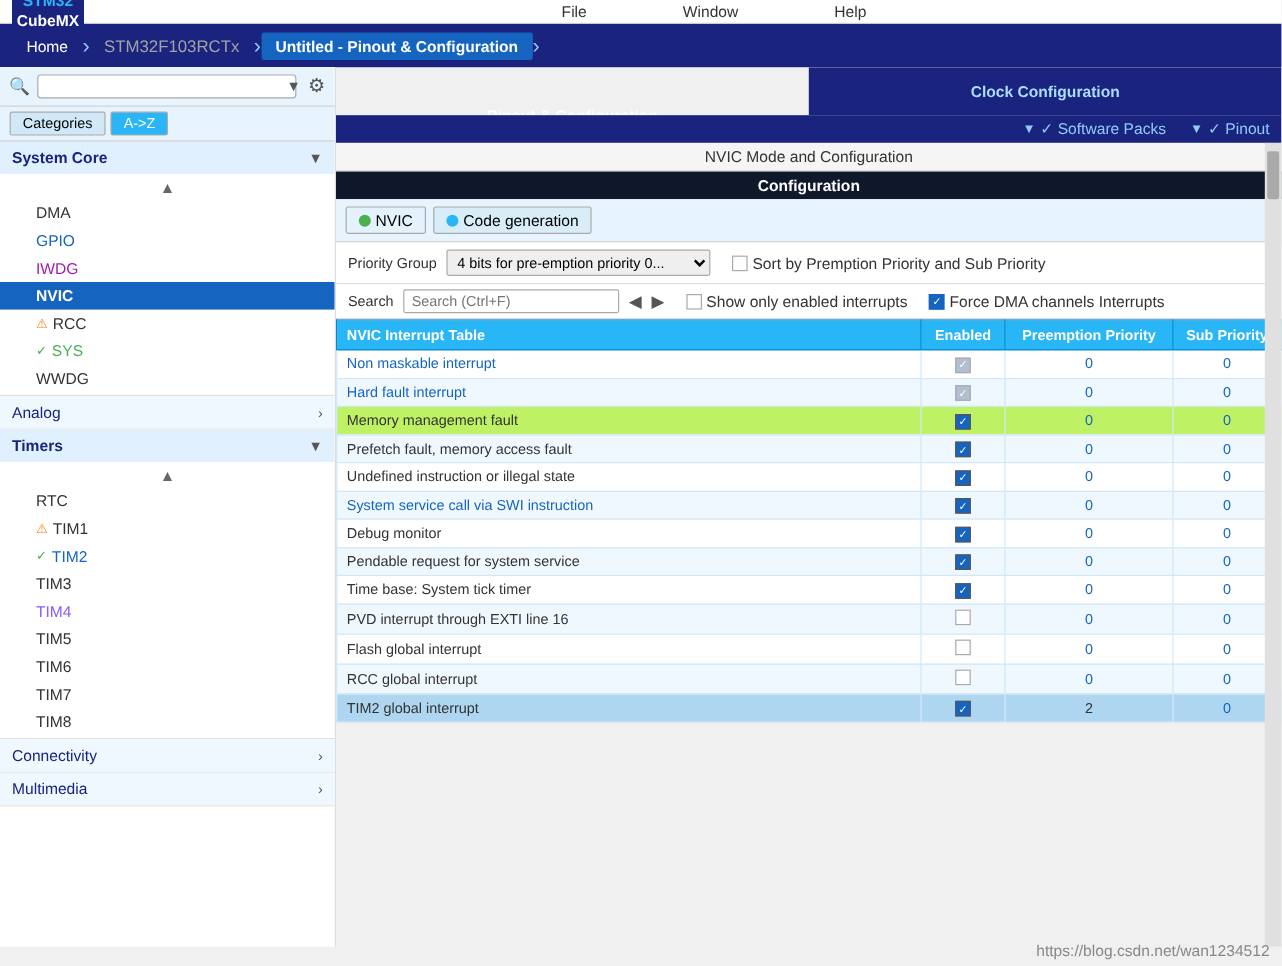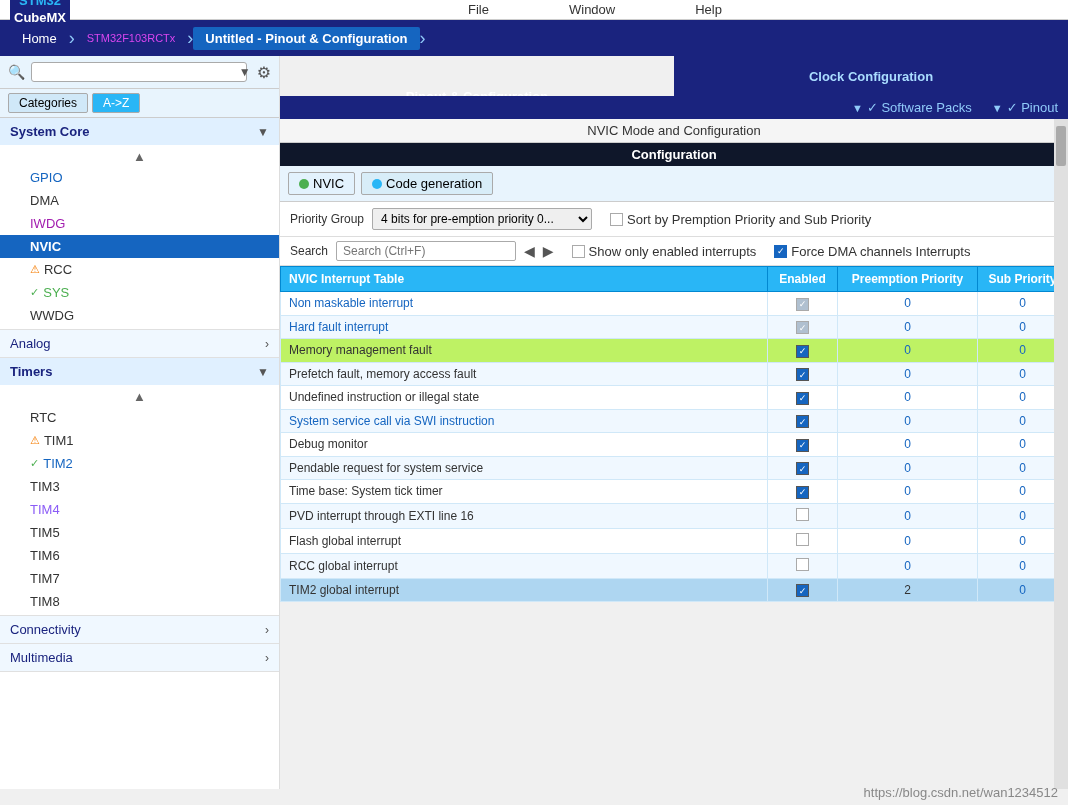--- a/index.html
+++ b/index.html
@@ -18,21 +18,21 @@
   <div style="display:flex; gap:80px; flex:1; justify-content:center;">
     <span style="cursor:pointer; color:#333; font-size:13px;">File</span>
     <span style="cursor:pointer; color:#333; font-size:13px;">Window</span>
     <span style="cursor:pointer; color:#333; font-size:13px;">Help</span>
   </div>
 </div>
 
 <div style="display:flex; align-items:center; background:#1a237e; height:36px; padding:0 10px; gap:0;">
   <span style="color:white; font-size:13px; padding:4px 12px; cursor:pointer;">Home</span>
   <span style="color:#90caf9; font-size:18px;">›</span>
-  <span style="color:#d946ef; font-size:11px; padding:4px 12px; cursor:pointer;">STM32F103RCTx</span>
+  <span style="color:#a3a3a3; font-size:14px; padding:4px 12px; cursor:pointer;">STM32F103RCTx</span>
   <span style="color:#90caf9; font-size:18px;">›</span>
   <span style="color:white; font-size:13px; padding:4px 12px; cursor:pointer; font-weight:bold; background:#1565c0; border-radius:2px;">Untitled - Pinout &amp; Configuration</span>
   <span style="color:#90caf9; font-size:18px;">›</span>
 </div>
 
 <div style="display:flex; height:calc(805px - 72px);">
 
   <div style="width:280px; background:#fff; border-right:1px solid #ddd; display:flex; flex-direction:column; overflow:hidden;">
 
     <div style="padding:6px 8px; background:#e8f4fd; border-bottom:1px solid #ccc; display:flex; align-items:center; gap:6px;">
@@ -49,25 +49,25 @@
 
     <div style="overflow-y:auto; flex:1;">
 
       <div style="border-bottom:1px solid #e0e0e0;">
         <div style="display:flex; justify-content:space-between; align-items:center; padding:6px 10px; background:#e0f0ff; cursor:pointer; font-weight:bold; color:#1a237e;">
           <span>System Core</span>
           <span style="font-size:12px; color:#555;">▼</span>
         </div>
         <div style="padding:2px 0;">
           <div style="display:flex; justify-content:center; padding:2px; cursor:pointer; color:#666;">▲</div>
+          <div style="padding:4px 30px; cursor:pointer; color:#333; display:flex; align-items:center; gap:4px;">
+            <span>DMA</span>
+          </div>
           <div style="padding:4px 30px; cursor:pointer; color:#1565c0; display:flex; align-items:center; gap:4px;">
             <span>GPIO</span>
-          </div>
-          <div style="padding:4px 30px; cursor:pointer; color:#333; display:flex; align-items:center; gap:4px;">
-            <span>DMA</span>
           </div>
           <div style="padding:4px 30px; cursor:pointer; color:#a21caf; display:flex; align-items:center; gap:4px;">
             <span>IWDG</span>
           </div>
           <div style="padding:4px 30px; cursor:pointer; background:#1565c0; color:white; font-weight:bold; display:flex; align-items:center; gap:4px;">
             <span>NVIC</span>
           </div>
           <div style="padding:4px 30px; cursor:pointer; color:#333; display:flex; align-items:center; gap:4px;">
             <span style="color:#f57c00; font-size:11px;">⚠</span>
             <span>RCC</span>

